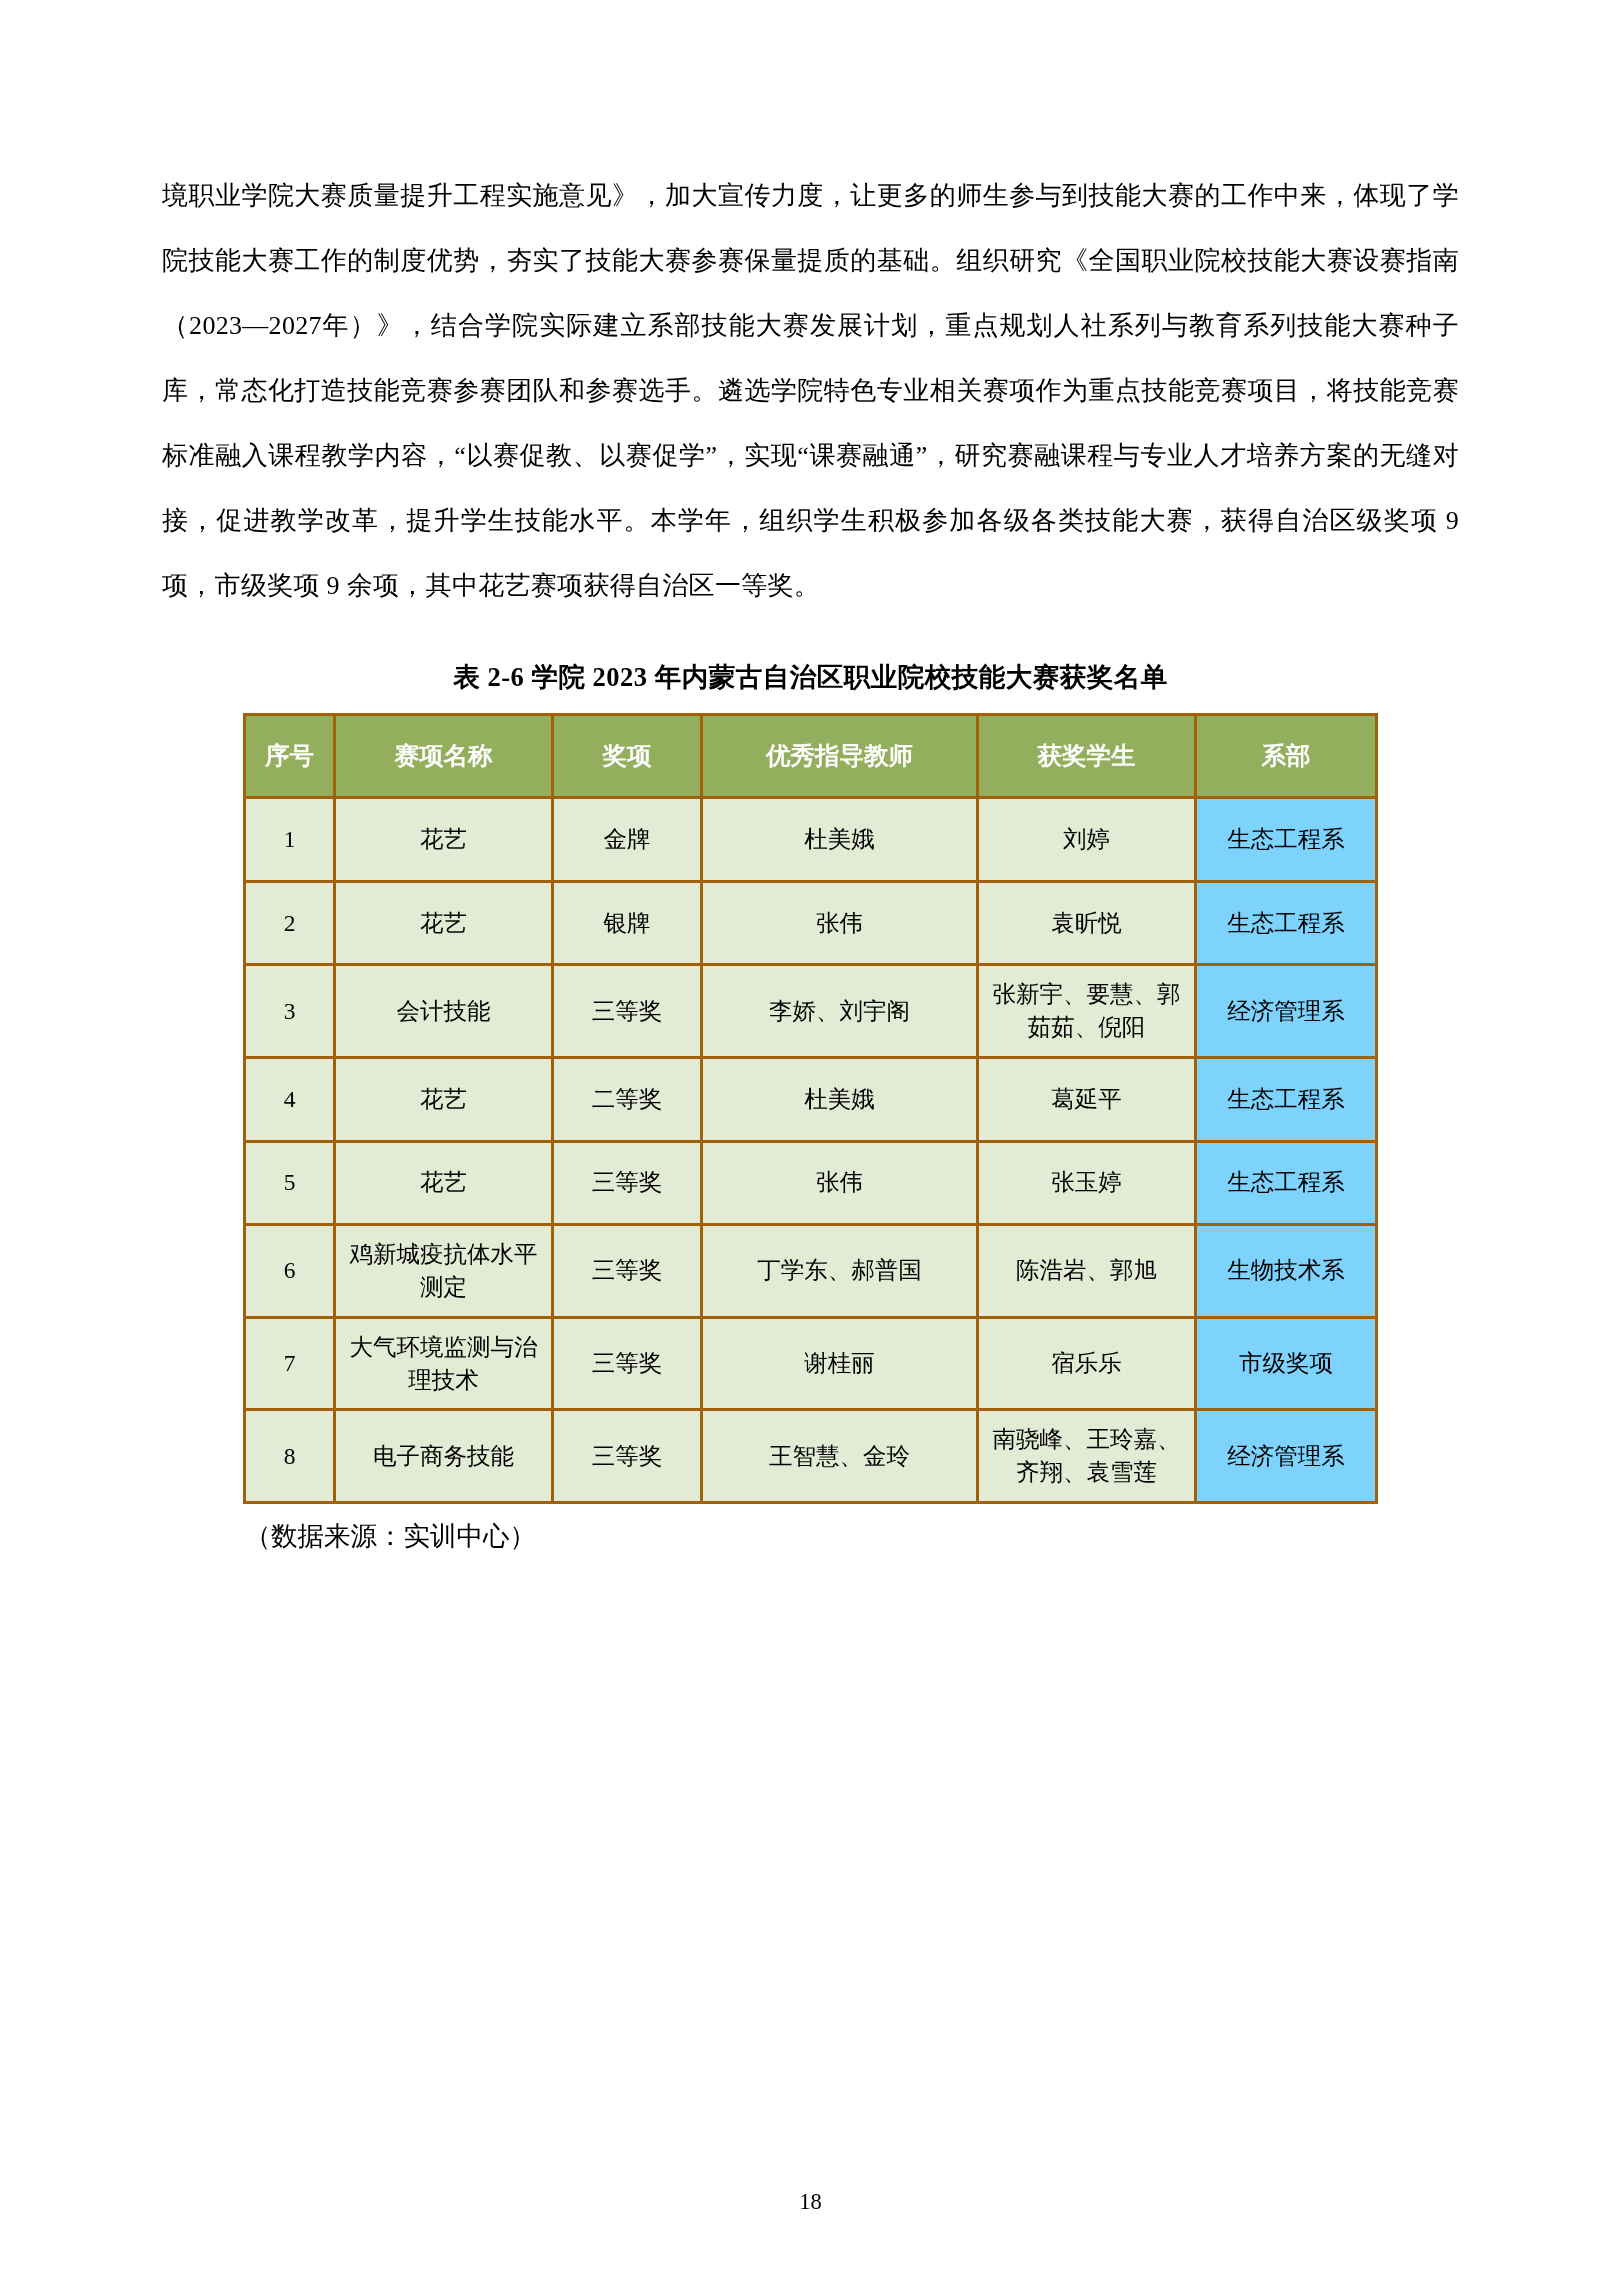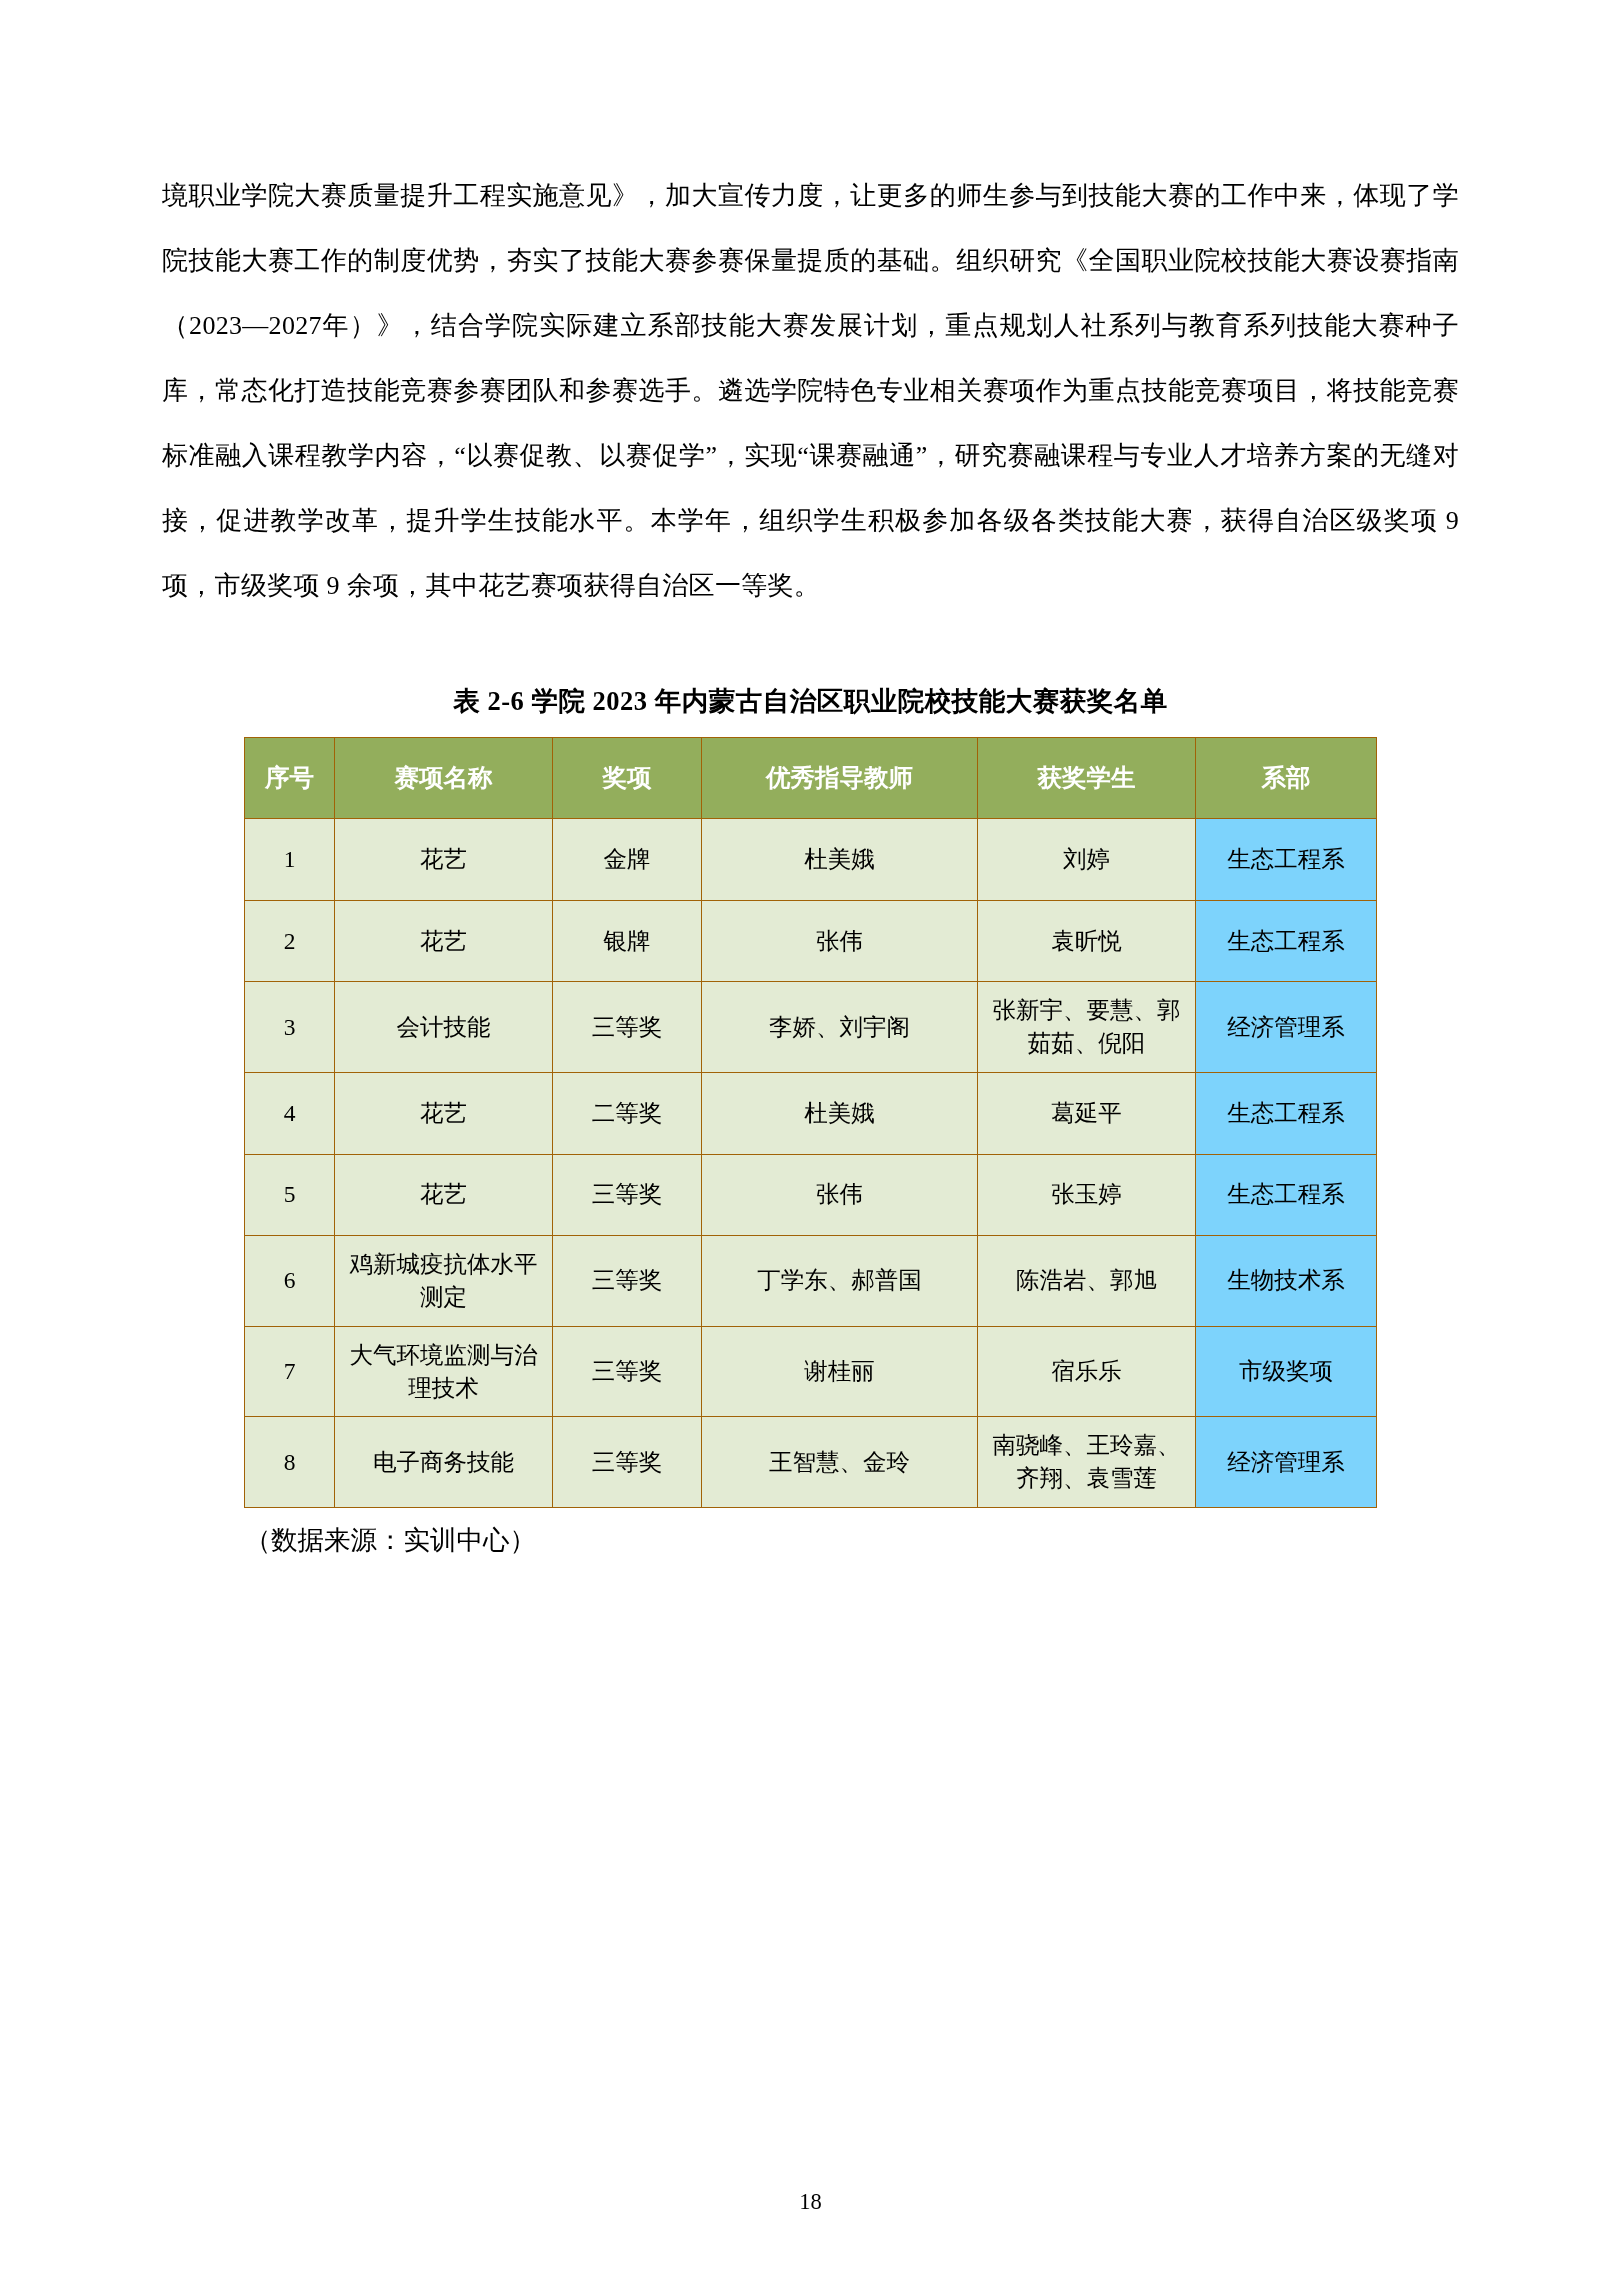--- a/index.html
+++ b/index.html
@@ -25,33 +25,33 @@
     font-size: 26px;
     line-height: 65px;
     text-align: justify;
     text-justify: inter-ideograph;
     letter-spacing: 0.3px;
   }
   .table-caption {
     text-align: center;
     font-size: 26.5px;
     font-weight: bold;
-    margin-top: 65px;
+    margin-top: 41px;
     margin-bottom: 17.6px;
     letter-spacing: 0.5px;
   }
   table.award-table {
     border-collapse: collapse;
     width: 1132px;
     margin: 0 auto;
     table-layout: fixed;
   }
   table.award-table th,
   table.award-table td {
-    border: 1px solid #a16207;
+    border: 3px solid #a16207;
     text-align: center;
     vertical-align: middle;
     font-size: 23.5px;
     line-height: 33px;
     padding: 11.8px 3.9px;
   }
   table.award-table thead th {
     background: #93ae5c;
     color: #ffffff;
     font-weight: bold;

